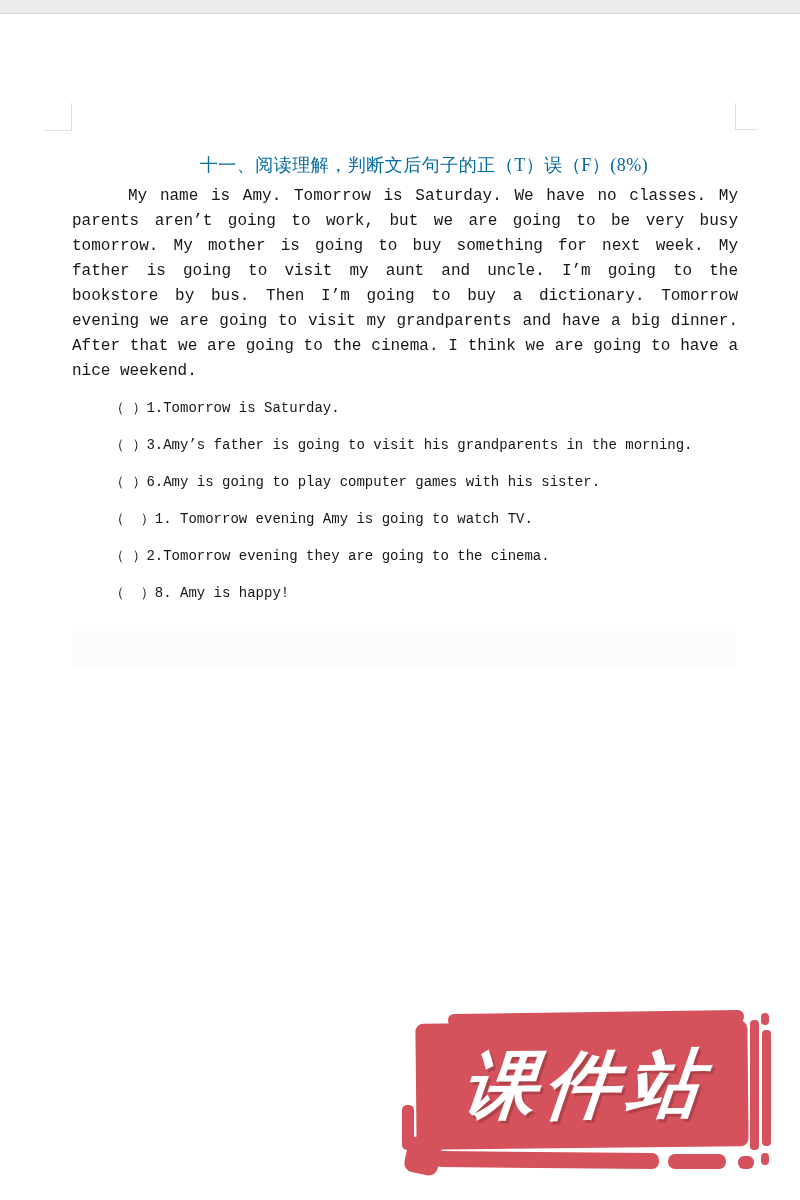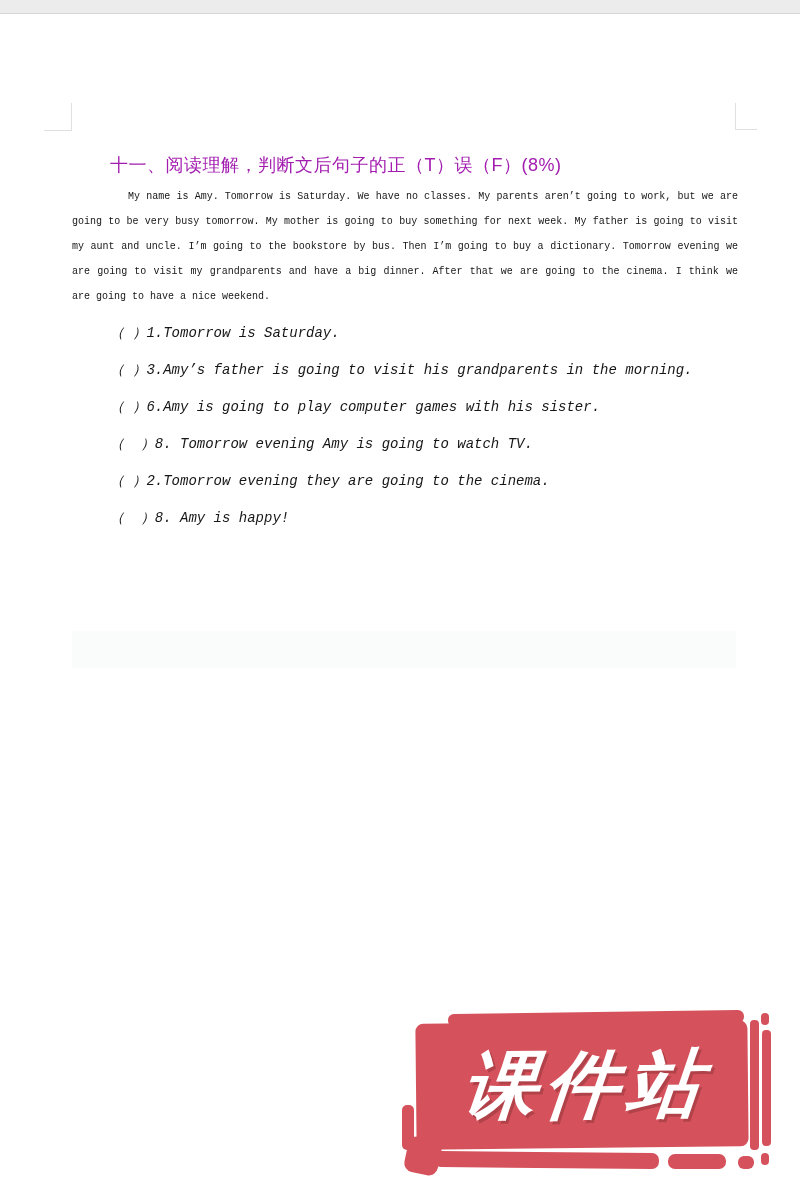--- a/index.html
+++ b/index.html
@@ -17,35 +17,35 @@
   }
   .corner-mark-right {
     position: absolute; left: 735px; top: 103px; width: 22px; height: 27px;
     border-left: 1px solid #e0e0e0; border-bottom: 1px solid #e0e0e0;
   }
 
   .content {
     position: absolute; left: 72px; top: 152px; width: 666px;
   }
   .section-title {
-    font-family: Liberation Sans, sans-serif;
+    font-family: Liberation Serif, serif;
     font-size: 18px; line-height: 26px; letter-spacing: 0.5px;
-    padding-left: 38px; color: #a21caf;
+    padding-left: 38px; color: #0369a1; text-align: center;
   }
   .passage {
     margin-top: 6px;
     font-family: "Liberation Mono", monospace;
-    font-size: 10px; line-height: 25px;
+    font-size: 16px; line-height: 25px;
     text-align: justify; text-indent: 56px; color: #161616;
   }
   .question-list { margin-top: 12px; }
   .question-item {
     font-family: "Liberation Mono", monospace;
     font-size: 14px; line-height: 25px; white-space: pre;
-    padding-left: 38px; margin-bottom: 12px; color: #161616; font-style: italic;
+    padding-left: 38px; margin-bottom: 12px; color: #161616;
   }
 
   .highlight-band {
     position: absolute; left: 72px; top: 631px; width: 664px; height: 37px;
     background: #fafbfb;
   }
 
   
   .stamp { position: absolute; left: 400px; top: 1010px; width: 372px; height: 164px; }
   .stamp-block {
@@ -86,21 +86,21 @@
 
   <div class="content">
     <div class="section-title">十一、阅读理解，判断文后句子的正（T）误（F）(8%)</div>
 
     <div class="passage">My name is Amy. Tomorrow is Saturday. We have no classes. My parents aren’t going to work, but we are going to be very busy tomorrow. My mother is going to buy something for next week. My father is going to visit my aunt and uncle. I’m going to the bookstore by bus. Then I’m going to buy a dictionary. Tomorrow evening we are going to visit my grandparents and have a big dinner. After that we are going to the cinema. I think we are going to have a nice weekend.</div>
 
     <div class="question-list">
       <div class="question-item">（ ）1.Tomorrow is Saturday.</div>
       <div class="question-item">（ ）3.Amy’s father is going to visit his grandparents in the morning.</div>
       <div class="question-item">（ ）6.Amy is going to play computer games with his sister.</div>
-      <div class="question-item">（  ）8. Tomorrow evening Amy is going to watch TV.</div>
+      <div class="question-item">（  ）1. Tomorrow evening Amy is going to watch TV.</div>
       <div class="question-item">（ ）2.Tomorrow evening they are going to the cinema.</div>
       <div class="question-item">（  ）8. Amy is happy!</div>
     </div>
   </div>
 
   <div class="highlight-band"></div>
 
   <div class="stamp">
     <div class="stroke s-top"></div>
     <div class="stroke s-left"></div>

